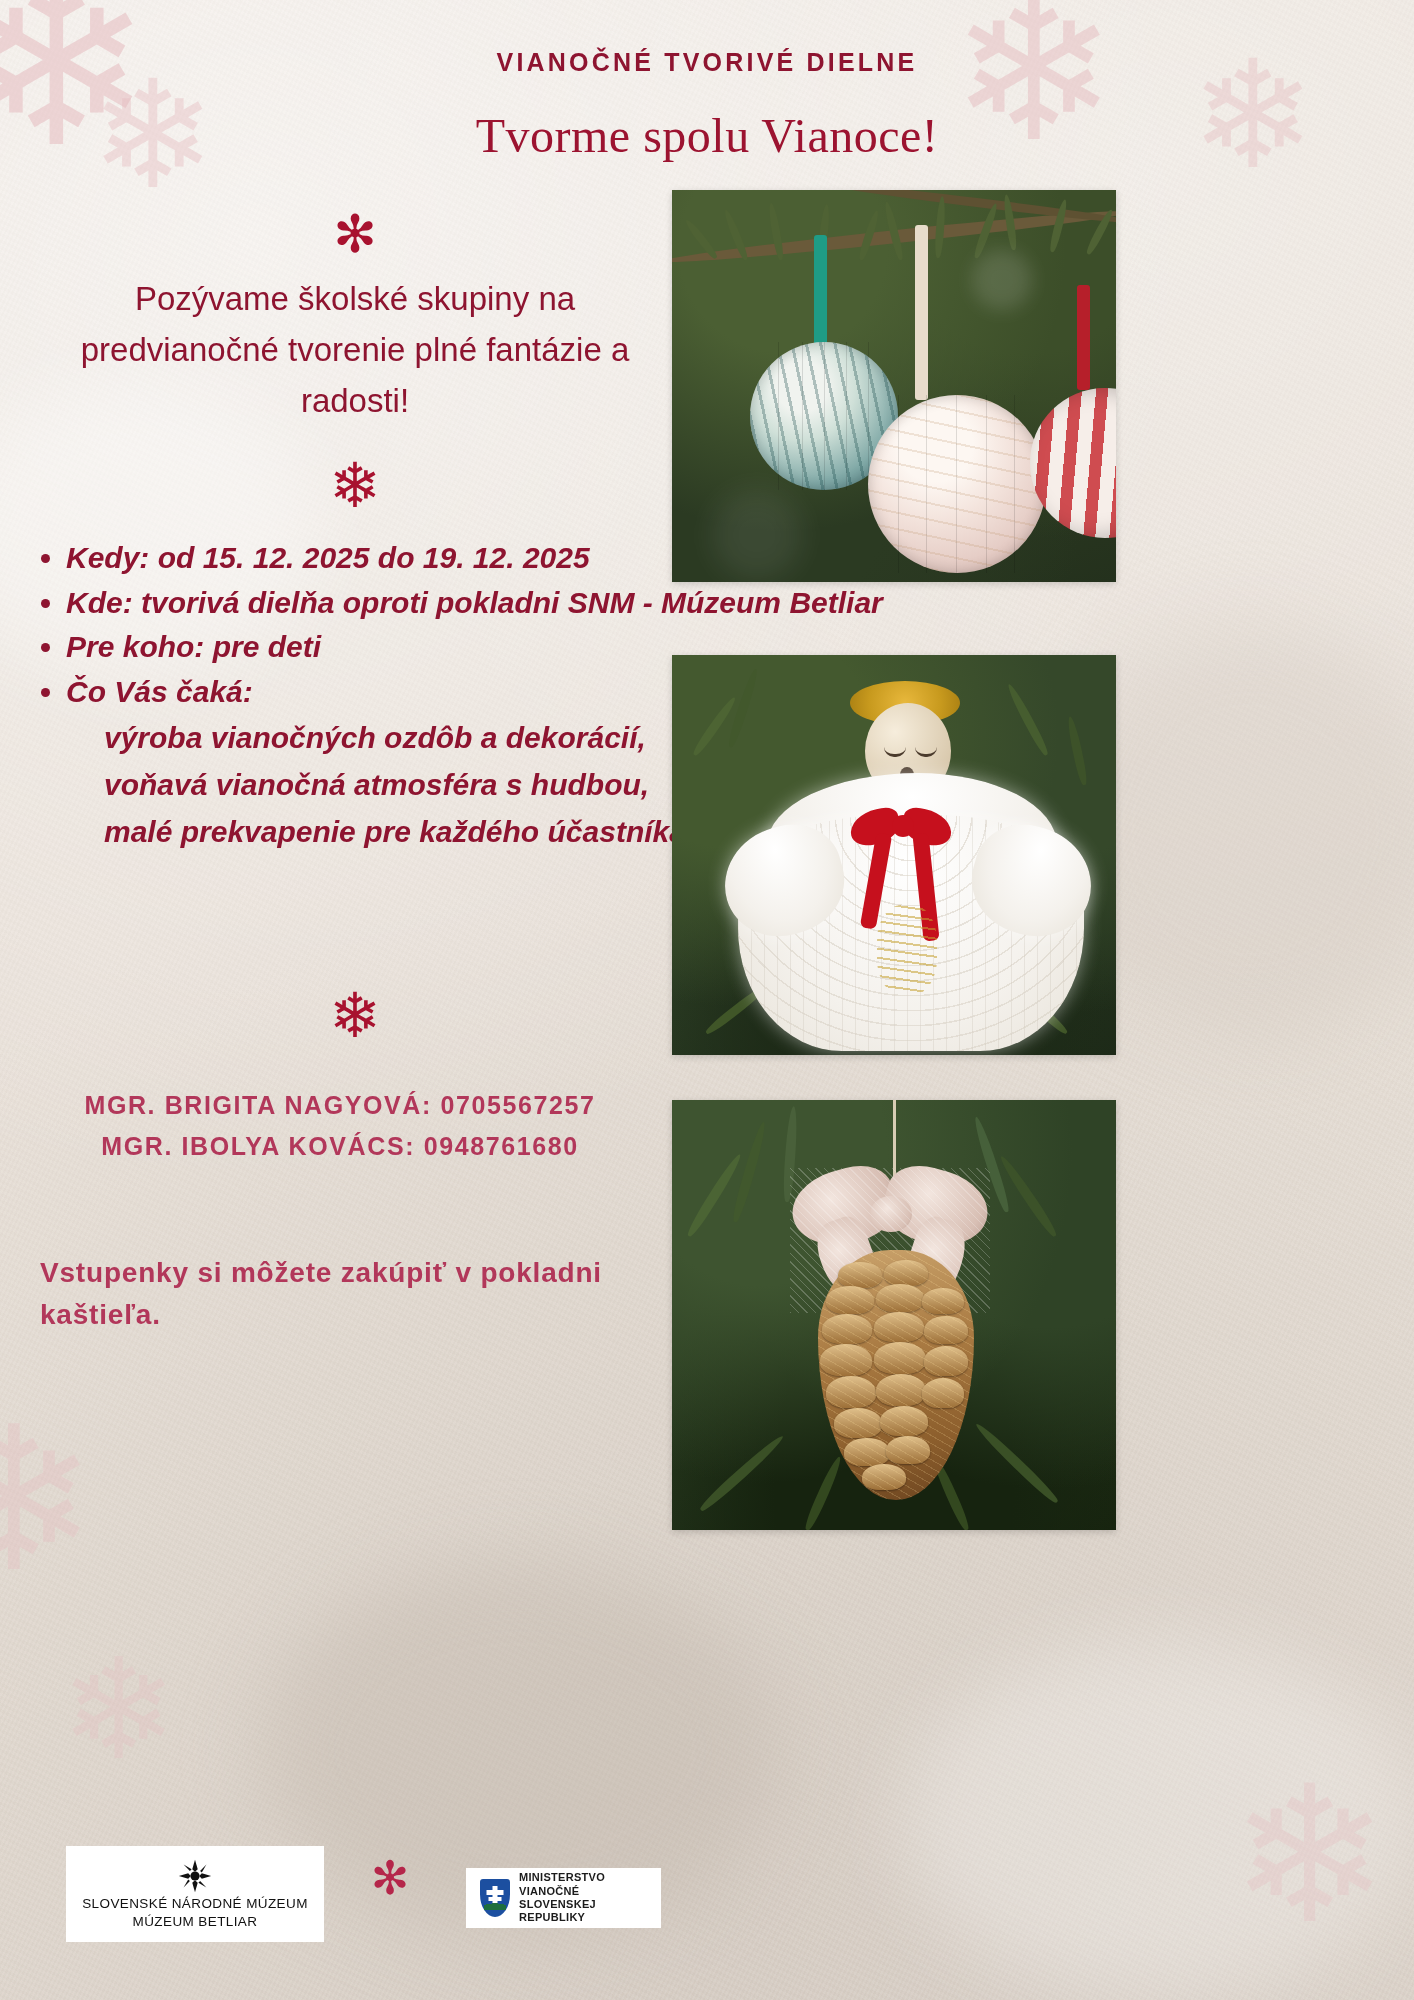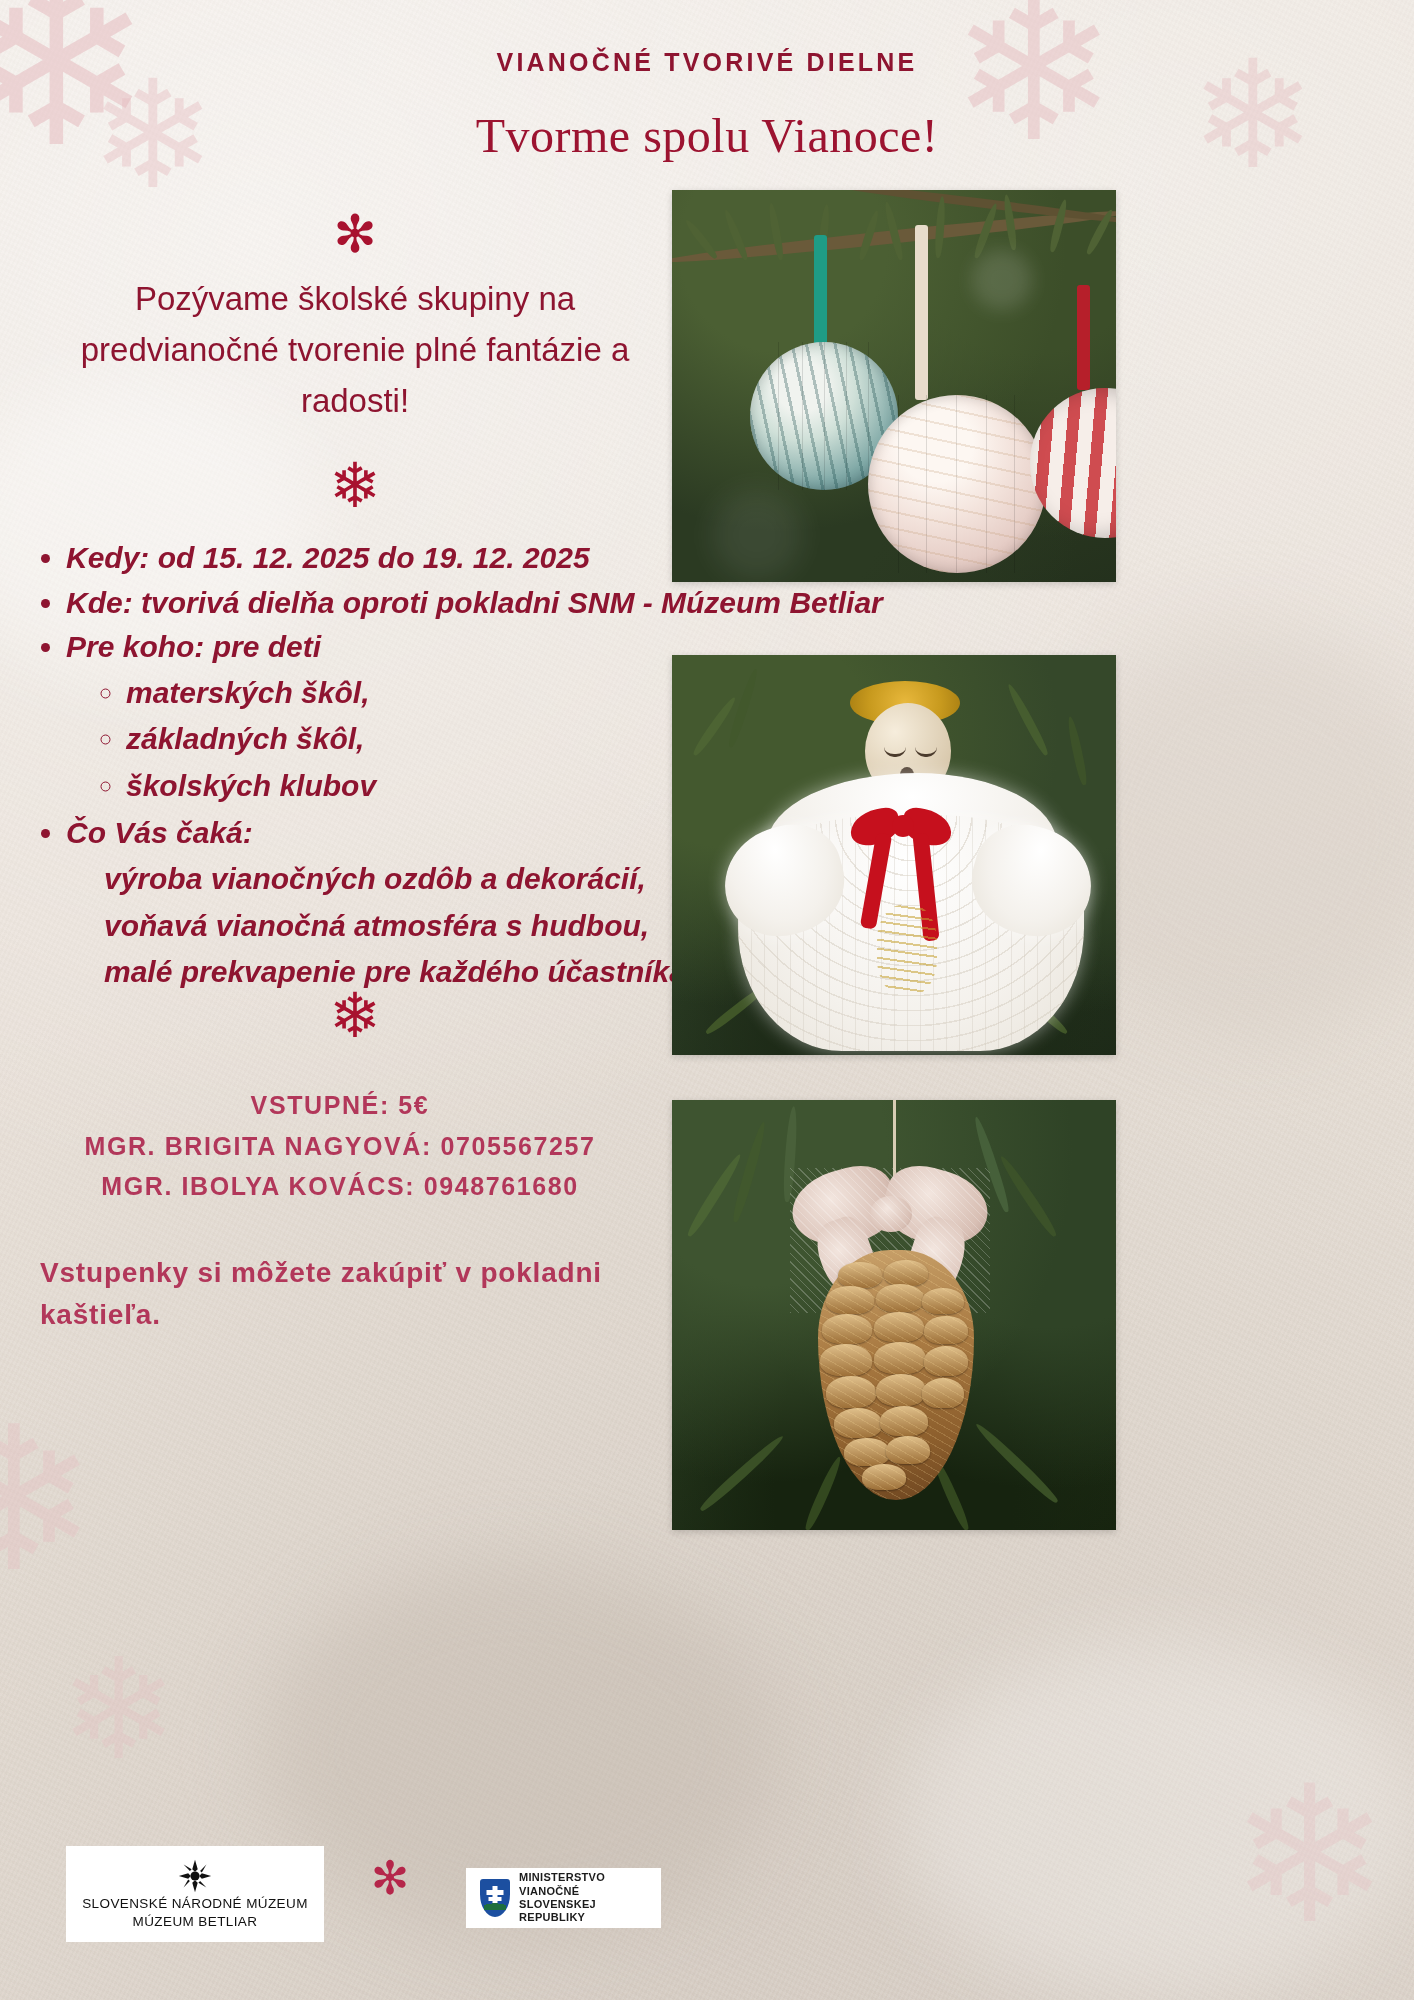--- a/index.html
+++ b/index.html
@@ -315,39 +315,33 @@
   <div class="flake-deco" style="left:330px;top:1855px;width:120px;font-size:46px;color:#b5264a;">✻</div>
 
   <div class="invite">Pozývame školské skupiny na predvianočné tvorenie plné fantázie a radosti!</div>
 
   <div class="details">
     <ul>
       <li>Kedy: od 15. 12. 2025 do 19. 12. 2025</li>
       <li>Kde: tvorivá dielňa oproti pokladni SNM - Múzeum Betliar</li>
       <li>
         <span>Pre koho: pre deti</span>
-        <ul>
-          <li>materských škôl,</li>
-          <li>základných škôl,</li>
-          <li>školských klubov</li>
-        </ul>
       </li>
       <li>
         <span>Čo Vás čaká:</span>
         <div class="sub-lines">
           <div>výroba vianočných ozdôb a dekorácií,</div>
           <div>voňavá vianočná atmosféra s hudbou,</div>
           <div>malé prekvapenie pre každého účastníka</div>
         </div>
       </li>
     </ul>
   </div>
 
   <div class="contact">
-    <div>VSTUPNÉ: 5€</div>
     <div>MGR. BRIGITA NAGYOVÁ: 0705567257</div>
     <div>MGR. IBOLYA KOVÁCS: 0948761680</div>
   </div>
 
   <div class="tickets">Vstupenky si môžete zakúpiť v pokladni kaštieľa.</div>
 
   <div class="photo" id="photo-baubles">
 
     <div style="position:absolute;inset:0;background:
         radial-gradient(ellipse at 25% 15%, #4b5f33 0 22%, transparent 60%),

